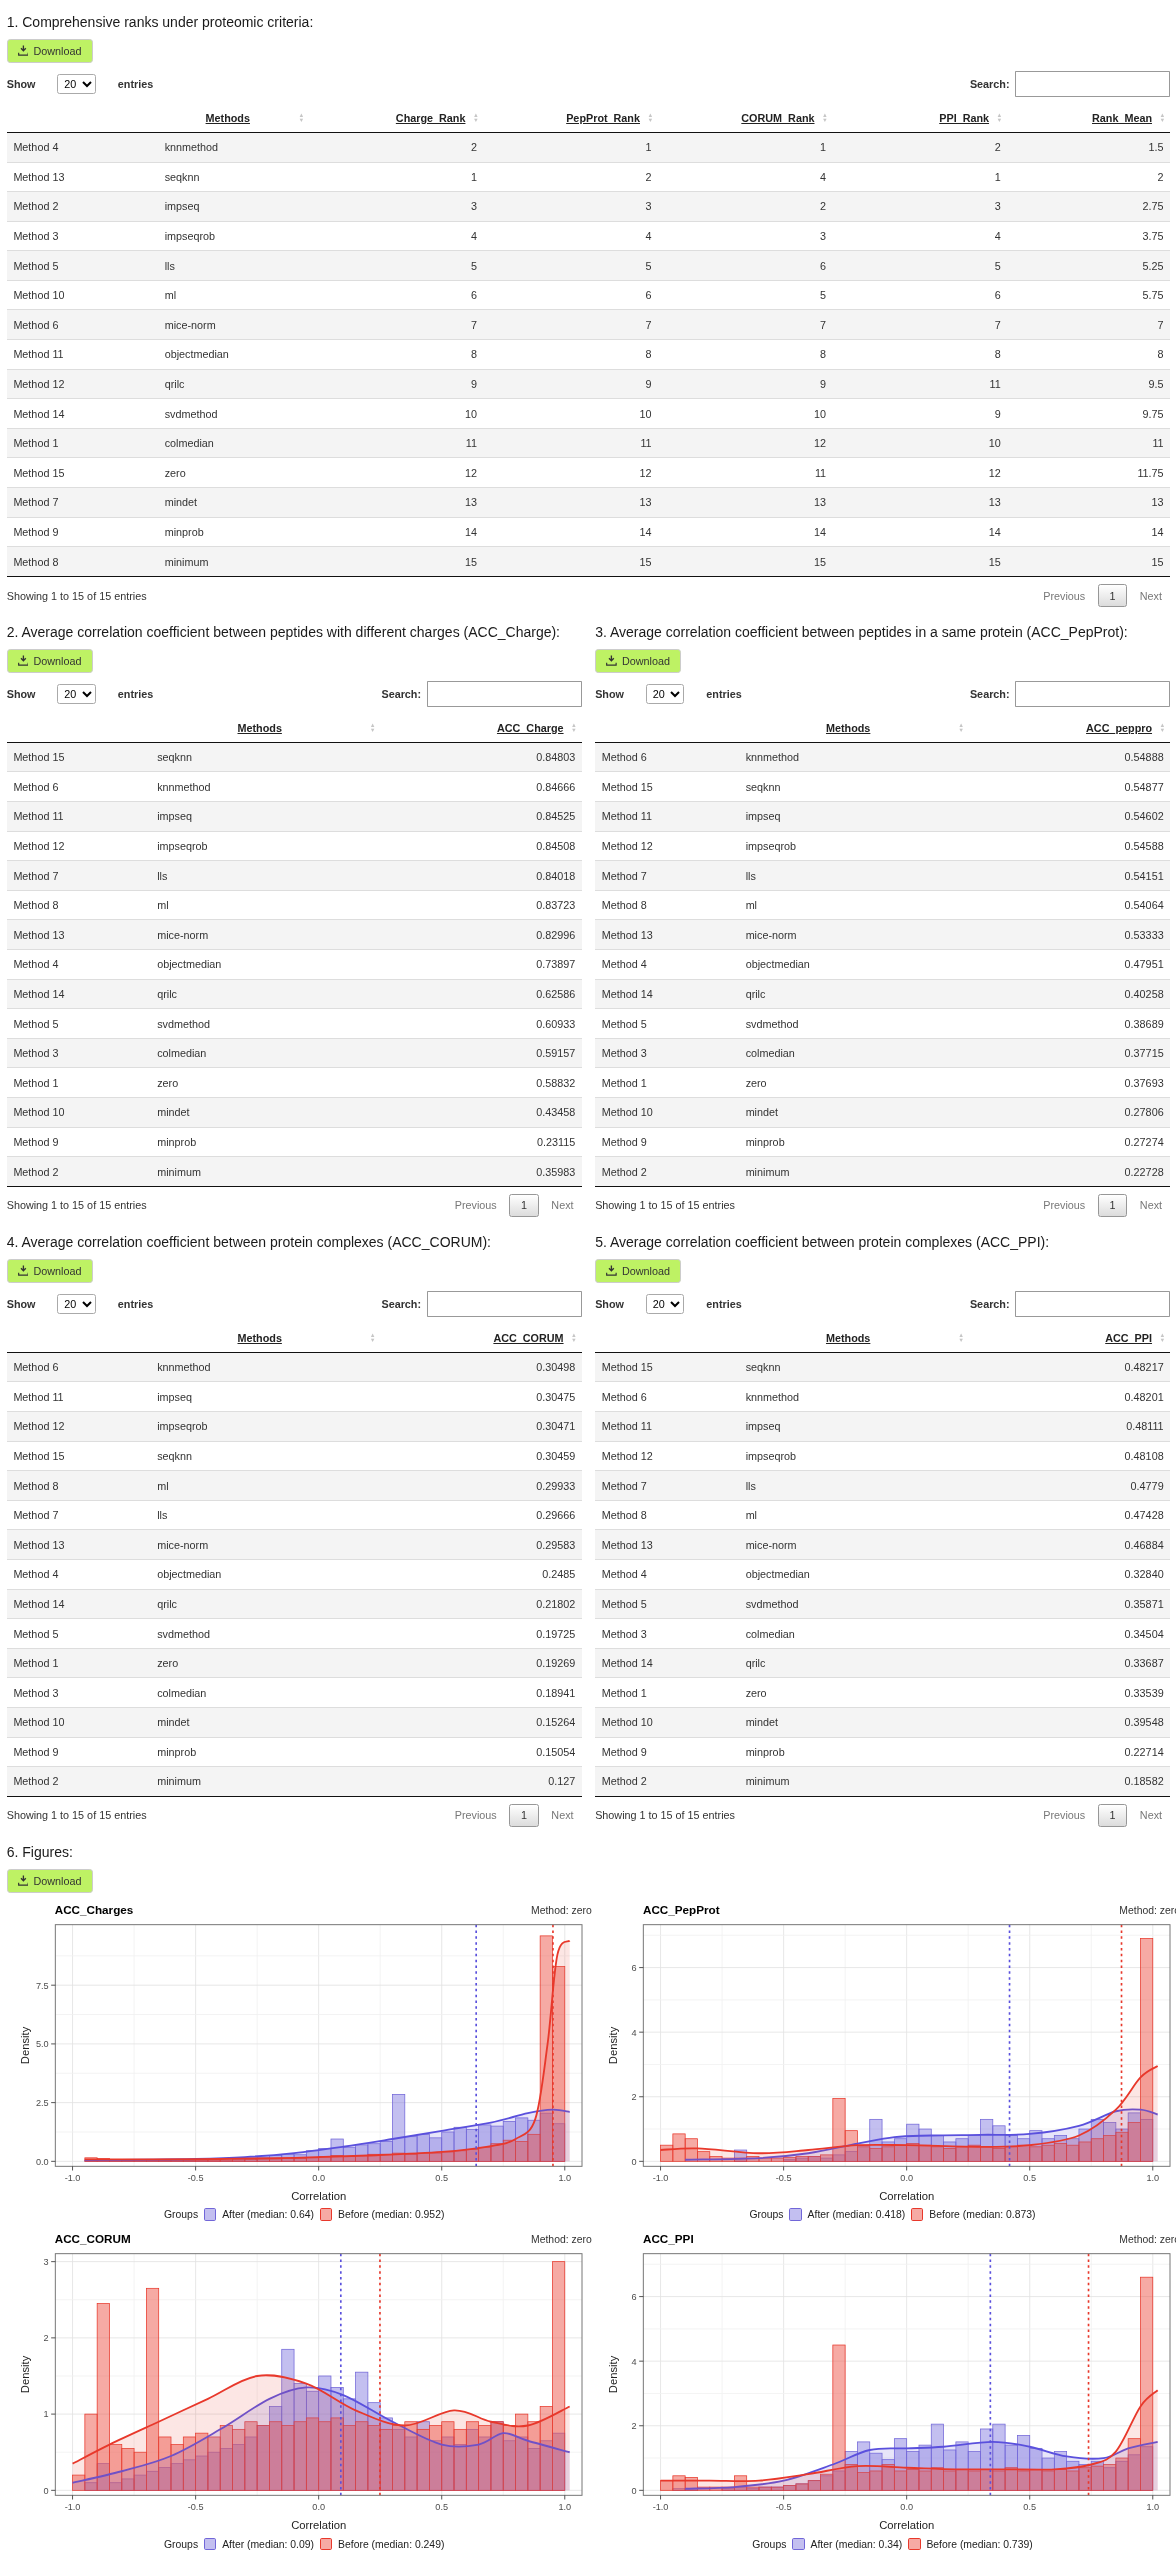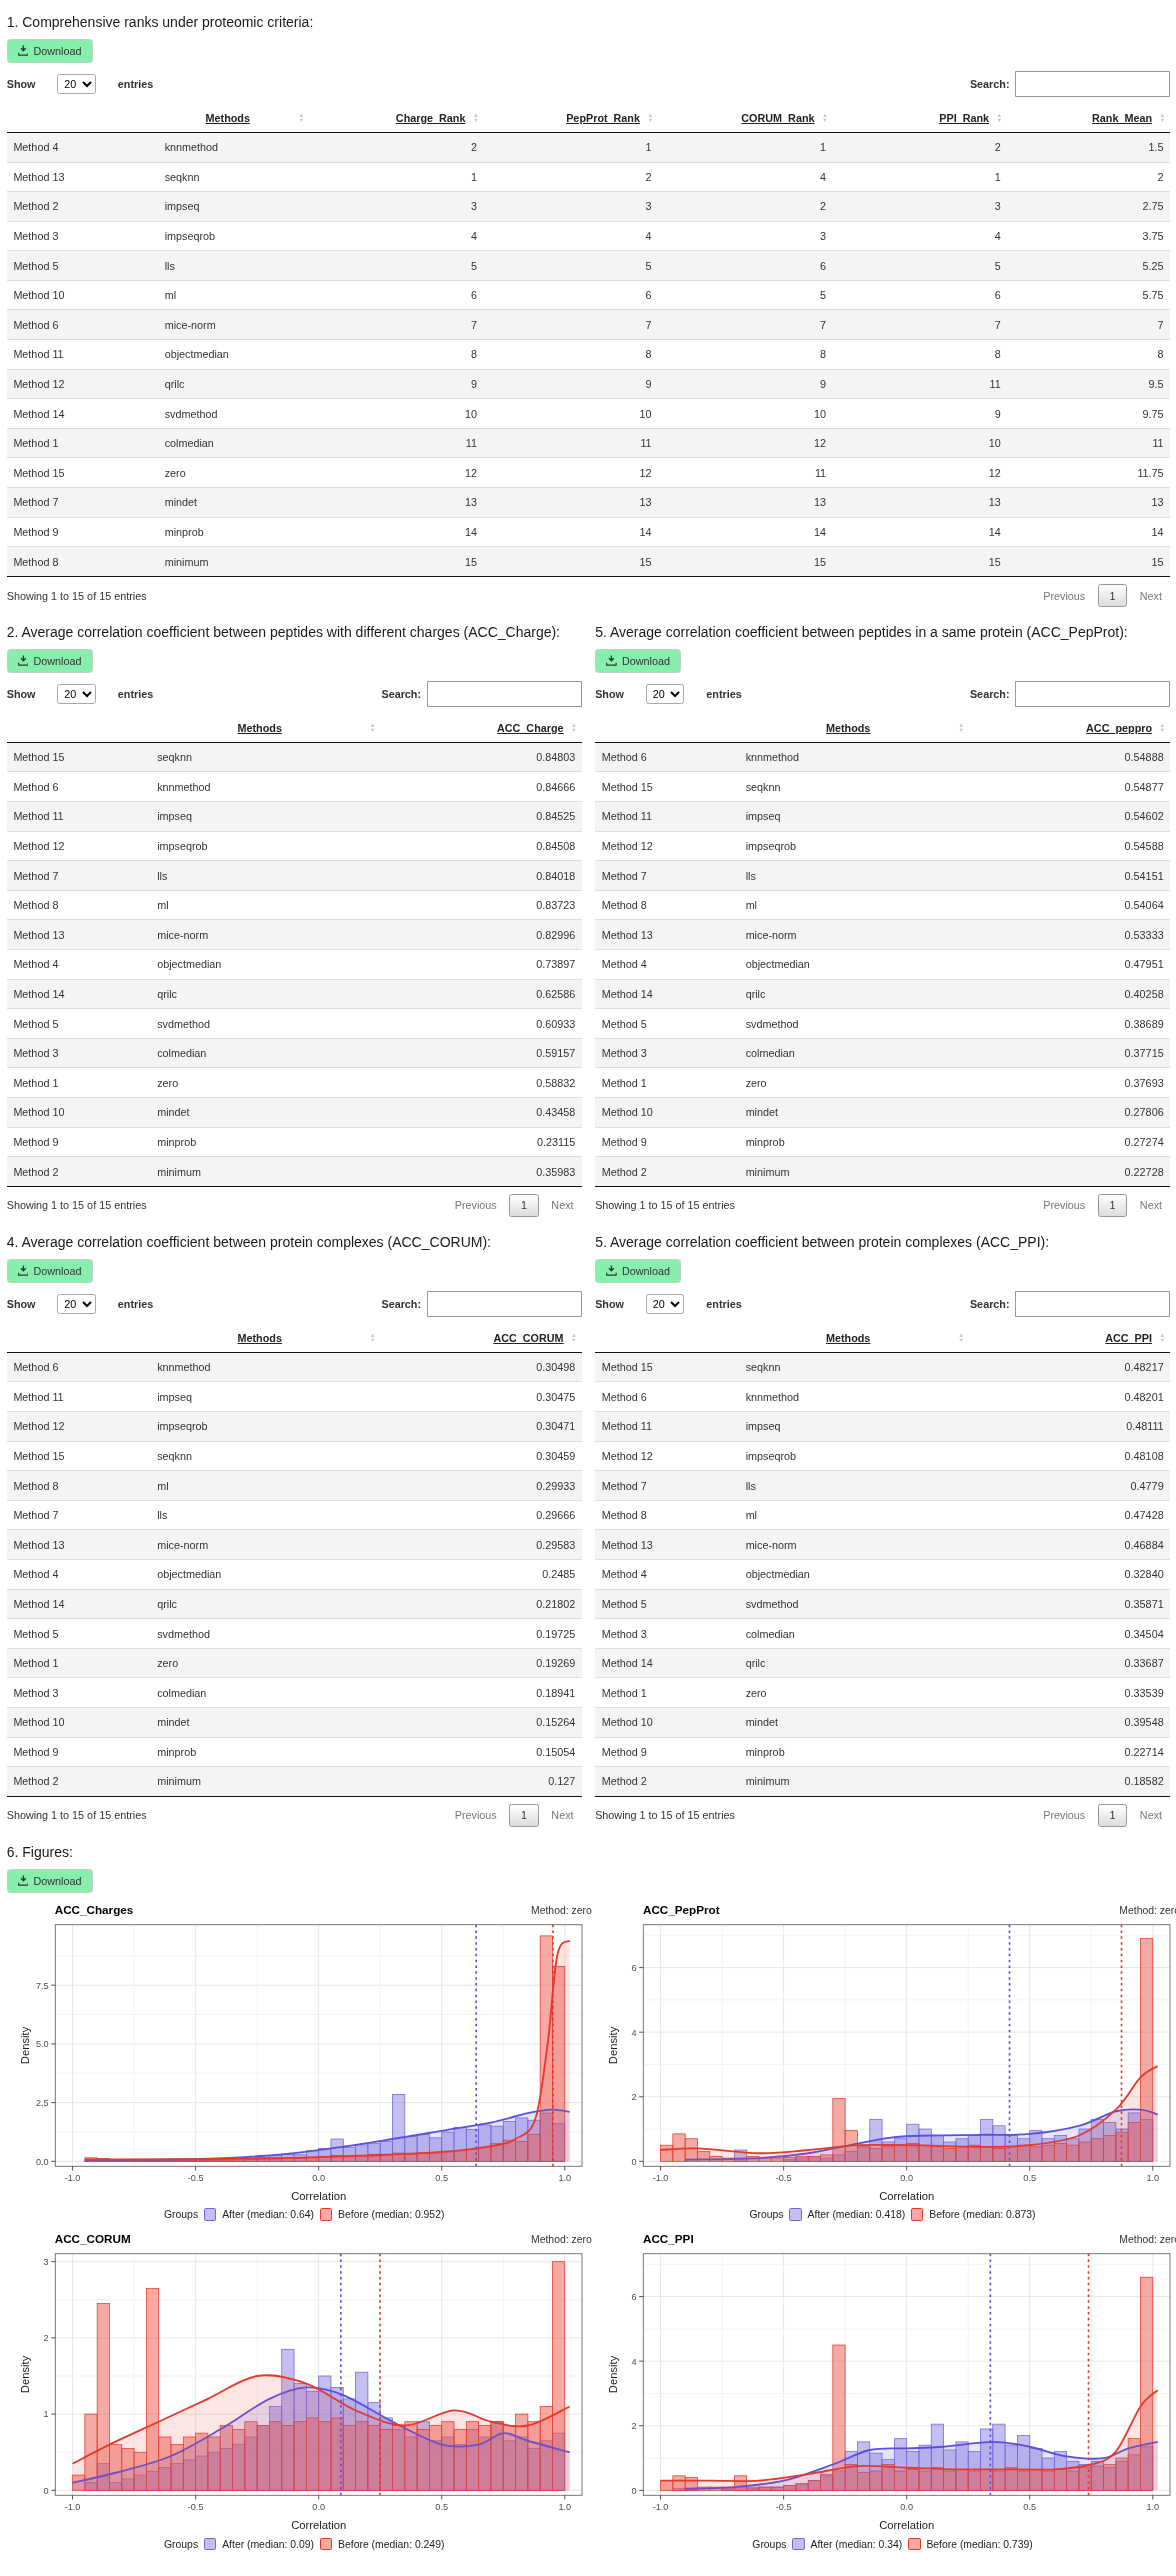--- a/index.html
+++ b/index.html
@@ -3,21 +3,21 @@
 <meta charset="utf-8">
 <style>
   html,body { margin:0; padding:0; background:#fff; }
   body {
     width:1177px; box-sizing:border-box; padding:5px 6.7px 10px;
     font-family:"Liberation Sans","DejaVu Sans",sans-serif; color:#333; font-size:10.8px;
   }
   .sec-title { font-size:14px; font-weight:400; color:#1a1a1a; margin:8.3px 0 5px; line-height:1.35; }
   .btn-download {
     display:inline-flex; align-items:center; gap:5px; padding:5px 10px; margin:1.7px 0 6.7px;
-    border:0.8px solid #ccc; border-radius:3.3px; background:#86efac; color:#333; font-size:10.8px; cursor:pointer;
+    border:0.8px solid #ccc; border-radius:3.3px; background:#bef264; color:#333; font-size:10.8px; cursor:pointer;
     font-family:inherit;
   }
   .btn-download svg { display:block; }
   .controls { display:flex; justify-content:space-between; align-items:center; margin:1.7px 0 6.7px; }
   .lbl { font-weight:700; font-size:10.8px; color:#333; }
   .len-select { margin:0 22px; padding:1.7px; border:0.8px solid #aaa; border-radius:2.5px; font-size:10.8px; background:#fff; font-family:inherit; }
   .search-ctrl { display:flex; align-items:center; }
   .search-input { width:143px; height:20px; border:0.8px solid #999; border-radius:0.8px; padding:1.7px 5px; margin-left:5.8px; background:#fff; }
   table.dt { width:100%; border-collapse:collapse; font-size:10.8px; border-bottom:1.7px solid #111; }
   table.dt th {
@@ -382,21 +382,21 @@
       <div class="table-footer">
         <span class="info">Showing 1 to 15 of 15 entries</span>
         <div class="paginate">
           <span class="pg-prev">Previous</span>
           <span class="pg-cur">1</span>
           <span class="pg-next">Next</span>
         </div>
       </div>
     </section>
     <section class="tbl-section">
-      <h4 class="sec-title">5. Average correlation coefficient between peptides in a same protein (ACC_PepProt):</h4>
+      <h4 class="sec-title">3. Average correlation coefficient between peptides in a same protein (ACC_PepProt):</h4>
       <button class="btn-download">
         <span>
             <svg width="10.8" height="10.8" viewBox="0 0 13 13">
               <path d="M6.5 0.5v6.2M3.6 4l2.9 3 2.9-3" stroke="#333" stroke-width="1.6" fill="none"></path>
               <path d="M0.8 9.2v3h11.4v-3" stroke="#333" stroke-width="1.4" fill="none"></path>
             </svg>
           </span>
         <span>Download</span>
       </button>
       <div class="controls">

